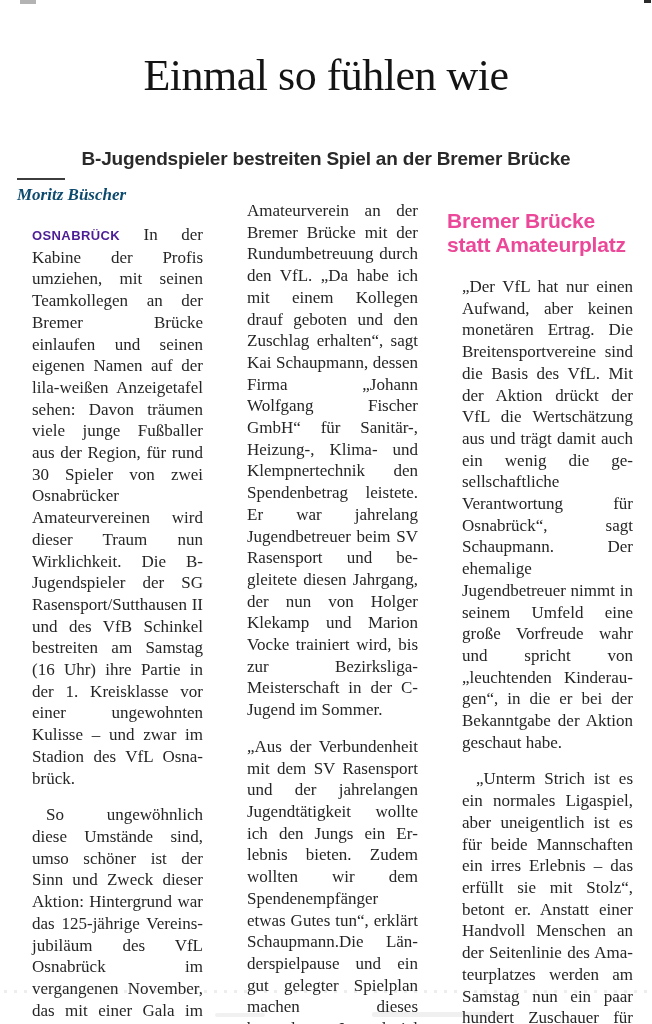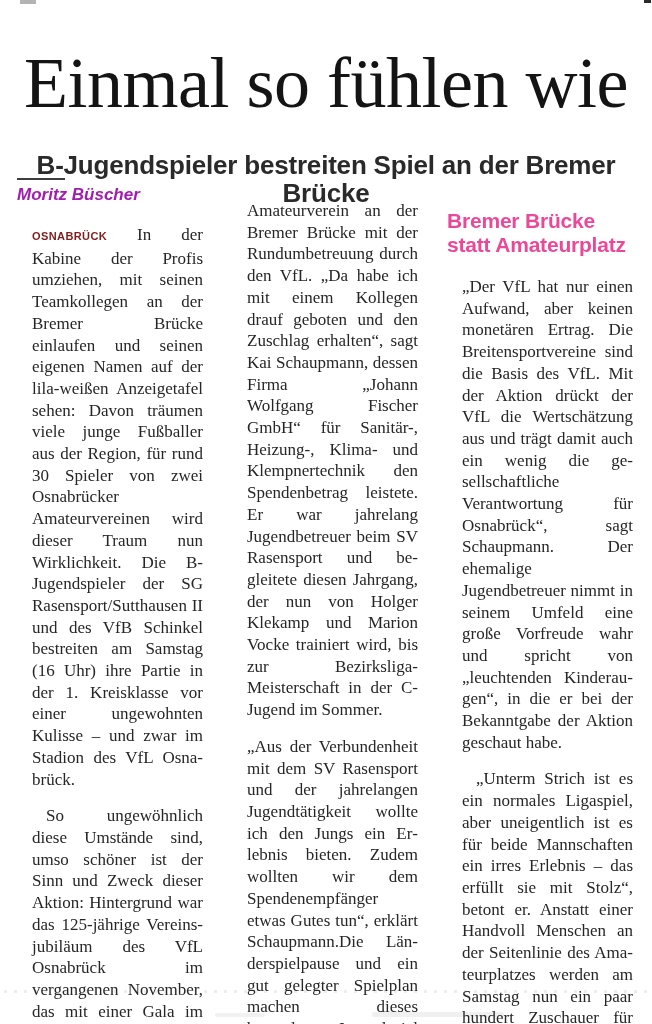--- a/index.html
+++ b/index.html
@@ -16,71 +16,71 @@
   .artifact { position: absolute; }
   .artifact-top-left { left: 20px; top: 0; width: 16px; height: 4px; background: #9a9a9a; opacity: .75; }
   .artifact-top-right { right: 1px; top: 0; width: 7px; height: 3px; background: #2b2b2b; }
   .artifact-bottom-row { left: 4px; right: 4px; top: 990px; height: 3px;
     background: repeating-linear-gradient(90deg, #e9e9e9 0 3px, transparent 3px 10px); opacity: .8; }
   .artifact-smudge-1 { left: 215px; top: 1013px; width: 50px; height: 4px; background: #f1f1f1; border-radius: 2px; }
   .artifact-smudge-2 { left: 372px; top: 1012px; width: 132px; height: 5px; background: #f0f0f0; border-radius: 2px; }
 
   
   .headline {
-    position: absolute; top: 4px; left: 0; right: 0;
+    position: absolute; top: 16px; left: 0; right: 0;
     text-align: center;
     font-family: "Liberation Serif", serif;
     font-weight: 400;
-    font-size: 72px; line-height: 62px;
+    font-size: 44px; line-height: 62px;
     color: #141414;
     letter-spacing: -0.5px;
   }
   .subheadline {
     position: absolute; top: 129px; left: 0; right: 0;
     text-align: center;
     font-family: "Liberation Sans", sans-serif;
     font-weight: 600;
-    font-size: 26px; line-height: 28px;
+    font-size: 19px; line-height: 28px;
     color: #2a2a2a;
     letter-spacing: -0.2px;
   }
 
   
   .columns {
     position: absolute; top: 177px; left: 17px;
     width: 631px;
     display: flex; gap: 14px;
     align-items: flex-start;
   }
   .col { width: 201px; flex: 0 0 201px; }
   .col-2, .col-3 { padding-top: 8px; }
 
   .byline-block { margin: 0 0 19px 0; }
   .byline-rule { width: 48px; height: 2px; background: #3d3d3d; margin: 1px 0 5px 0; }
   .byline-name {
-    font-family: Liberation Sans, sans-serif;
+    font-family: Liberation Serif, serif;
     font-style: italic; font-weight: bold;
     font-size: 17px; line-height: 20px;
-    color: #a21caf;
+    color: #0c4a6e;
   }
 
   .body-para {
     margin: 15px;
     font-family: "Liberation Serif", serif;
     font-size: 17px; line-height: 21.7px;
     color: #262626;
     text-align: justify;
   }
   .body-para.indent { text-indent: 14px; }
   .lead {
     font-family: "Liberation Sans", sans-serif;
     font-weight: bold;
-    font-size: 11px;
+    font-size: 13px;
     letter-spacing: 0.4px;
-    color: #7f1d1d;
+    color: #4c1d95;
   }
   .col-subhead {
     margin: 24px 0 20px 0;
     font-family: "Liberation Sans", sans-serif;
     font-weight: bold;
     font-size: 21px; line-height: 23.5px;
     color: #ec4899;
     white-space: pre-line;
     letter-spacing: -0.2px;
   }

